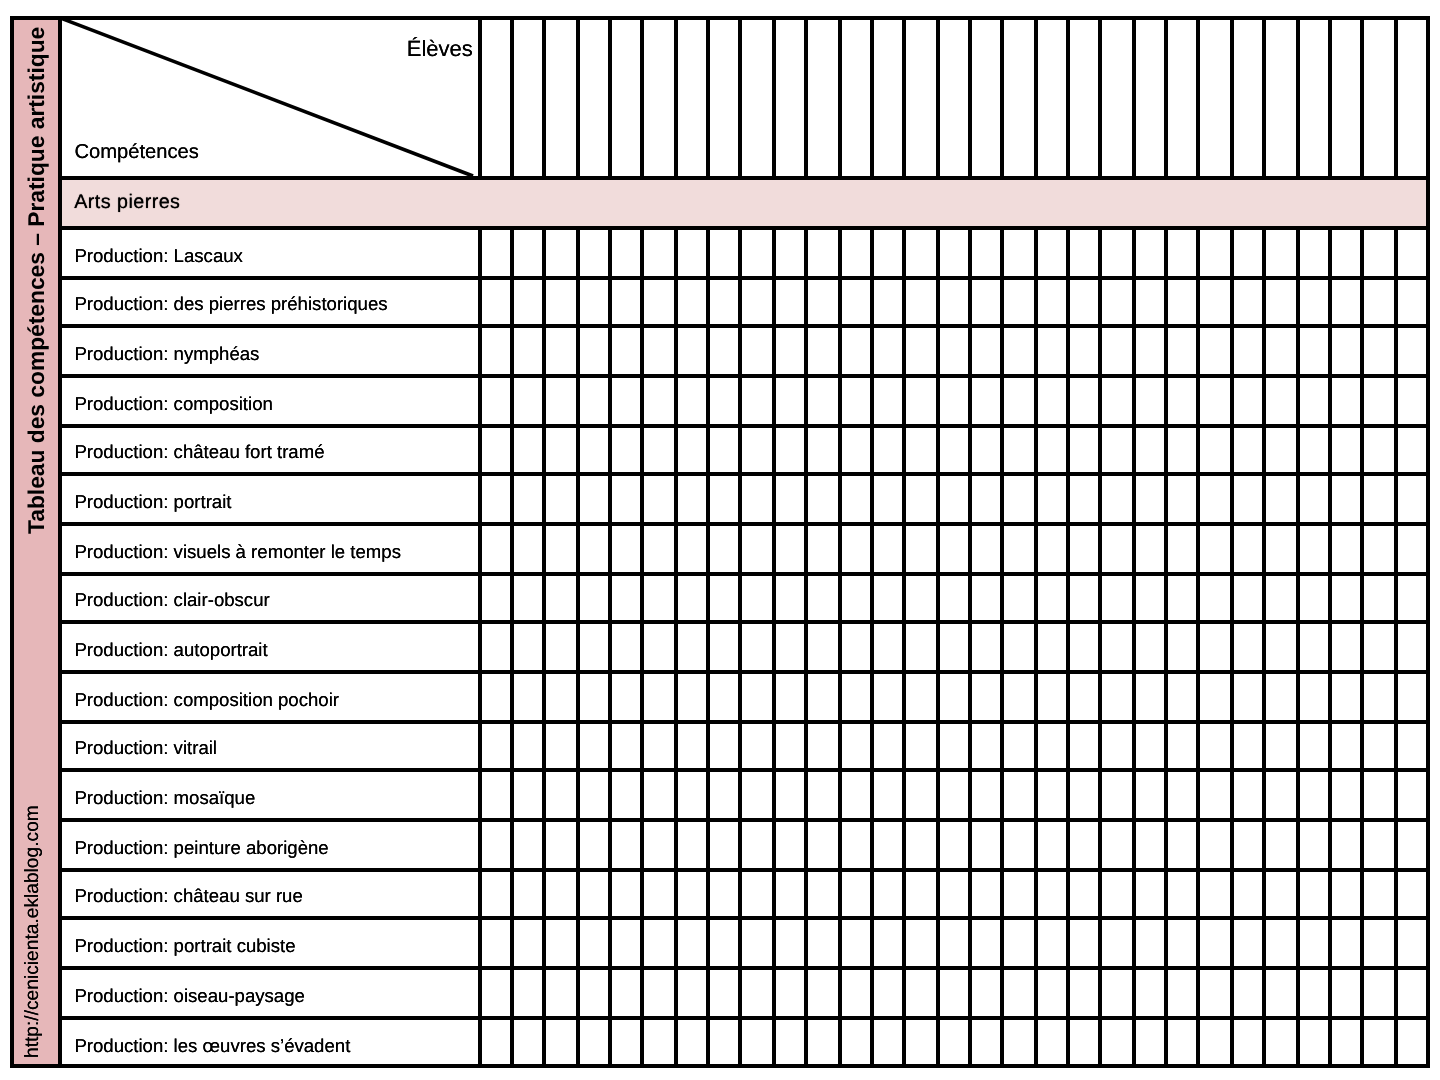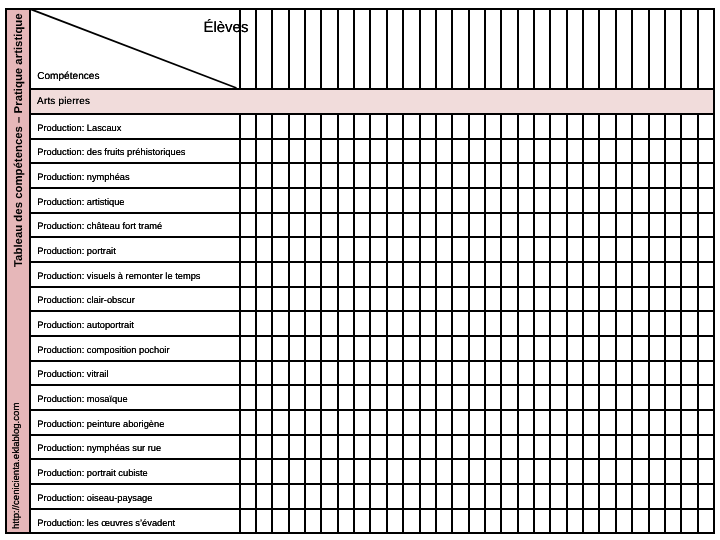--- a/index.html
+++ b/index.html
@@ -27,21 +27,21 @@
   #side-url{top:400px;height:131px;font-size:9.6px;line-height:19.5px;}
 
   
   #grouprow{left:30.7px;top:90px;width:683px;height:22.8px;background:#F1DCDB;}
 
   
   .lbl{position:absolute;font-size:9.3px;white-space:nowrap;left:37.2px;
        line-height:10px;text-shadow:0 0 0.22px #000;}
   .lbl.bold{font-weight:normal;font-size:9.9px;left:37.1px;
             text-shadow:0 0 0.45px #000;letter-spacing:0.22px;}
-  #eleves{position:absolute;font-size:15px;white-space:nowrap;left:203.4px;top:18.6px;
+  #eleves{position:absolute;font-size:11px;white-space:nowrap;left:203.4px;top:18.6px;
           text-shadow:0 0 0.22px #000;}
   #comps{position:absolute;font-size:10.1px;white-space:nowrap;left:37.2px;top:70.7px;
          text-shadow:0 0 0.22px #000;}
 
   #diag{position:absolute;left:30px;top:8px;}
 </style>
 </head>
 <body>
 
 <div id="page">
@@ -662,30 +662,30 @@
       <div class="vline" style="top: 8px; height: 80.2px; left: 663.924px;"></div>
       <div class="vline" style="top: 112.883px; height: 420.817px; left: 663.924px;"></div>
       <div class="vline" style="top: 8px; height: 80.2px; left: 680.283px;"></div>
       <div class="vline" style="top: 112.883px; height: 420.817px; left: 680.283px;"></div>
       <div class="vline" style="top: 8px; height: 80.2px; left: 696.641px;"></div>
       <div class="vline" style="top: 112.883px; height: 420.817px; left: 696.641px;"></div>
     </div>
   <div id="labels">
       <div class="lbl bold" style="top: 96.8px;">Arts pierres</div>
       <div class="lbl" style="top: 122.583px;">Production: Lascaux</div>
-      <div class="lbl" style="top: 147.267px;">Production: des fruits préhistoriques</div>
+      <div class="lbl" style="top: 147.267px;">Production: des pierres préhistoriques</div>
       <div class="lbl" style="top: 171.95px;">Production: nymphéas</div>
-      <div class="lbl" style="top: 196.633px;">Production: artistique</div>
+      <div class="lbl" style="top: 196.633px;">Production: composition</div>
       <div class="lbl" style="top: 221.316px;">Production: château fort tramé</div>
       <div class="lbl" style="top: 246px;">Production: portrait</div>
       <div class="lbl" style="top: 270.683px;">Production: visuels à remonter le temps</div>
       <div class="lbl" style="top: 295.366px;">Production: clair-obscur</div>
       <div class="lbl" style="top: 320.05px;">Production: autoportrait</div>
       <div class="lbl" style="top: 344.733px;">Production: composition pochoir</div>
       <div class="lbl" style="top: 369.416px;">Production: vitrail</div>
       <div class="lbl" style="top: 394.1px;">Production: mosaïque</div>
       <div class="lbl" style="top: 418.783px;">Production: peinture aborigène</div>
-      <div class="lbl" style="top: 443.466px;">Production: nymphéas sur rue</div>
+      <div class="lbl" style="top: 443.466px;">Production: château sur rue</div>
       <div class="lbl" style="top: 468.149px;">Production: portrait cubiste</div>
       <div class="lbl" style="top: 492.833px;">Production: oiseau-paysage</div>
       <div class="lbl" style="top: 517.516px;">Production: les œuvres s’évadent</div>
     </div>
 </div>
 
 </body></html>

